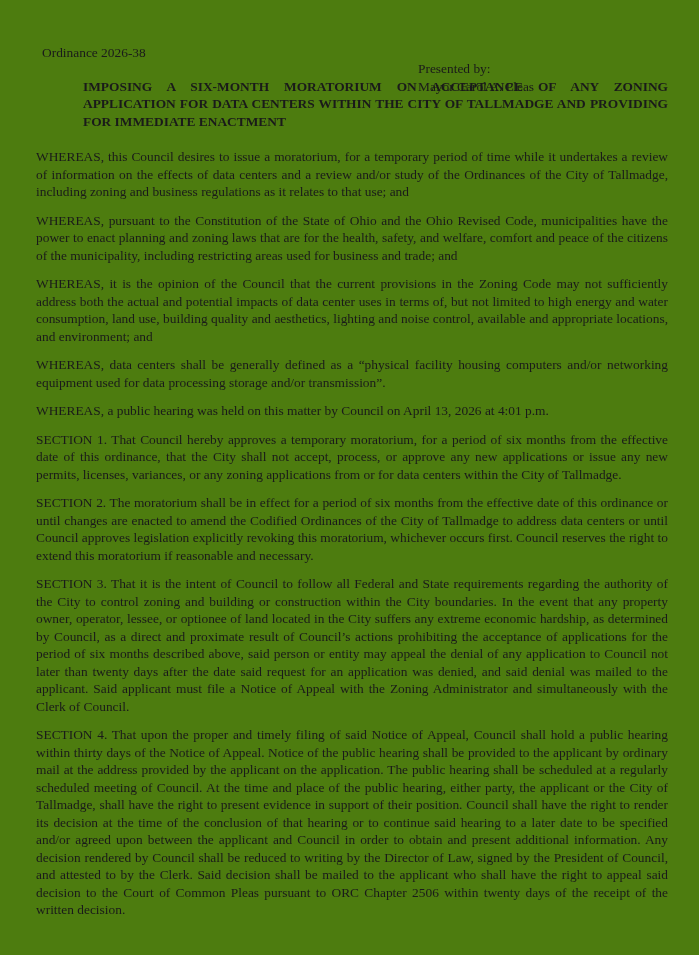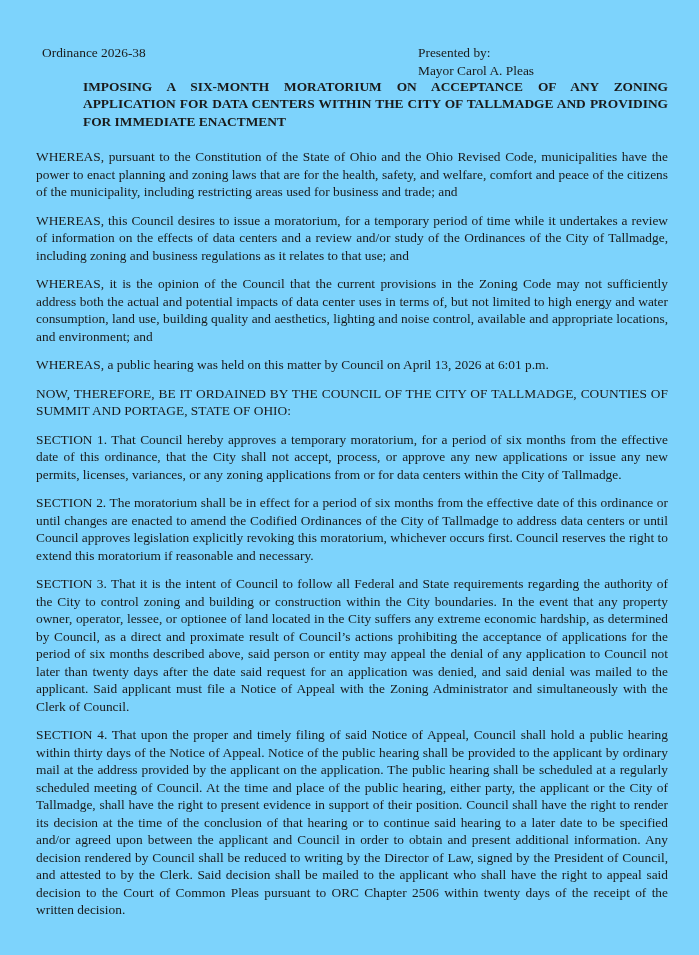--- a/index.html
+++ b/index.html
@@ -4,42 +4,42 @@
 <style>
   html, body {
     margin: 0;
     padding: 0;
     background: #ffffff;
   }
   .page {
     position: relative;
     width: 699px;
     height: 955px;
-    background: #7dd3fc;
+    background: #4d7c0f;
     color: #1a1a1a;
     font-family: "Liberation Serif", "DejaVu Serif", serif;
     font-size: 13.4px;
     line-height: 17.5px;
     box-sizing: border-box;
     padding: 44px 31px 20px 36px;
     overflow: hidden;
   }
   .doc-header {
     display: flex;
     justify-content: space-between;
     margin-left: 6px;
     margin-bottom: 15px;
   }
   .header-left {
     white-space: nowrap;
   }
   .header-right {
     position: absolute;
     left: 418px;
-    top: 44px;
+    top: 60px;
     font-family: Liberation Serif, serif;
   }
   .header-right div {
     line-height: 17.5px;
   }
   .doc-title {
     margin: 16px 0 18px 47px;
     text-align: justify;
     font-weight: bold;
   }
@@ -64,23 +64,23 @@
   <div class="doc-header">
     <div class="header-left">Ordinance 2026-38</div>
     <div class="header-right">
       <div>Presented by:</div>
       <div>Mayor Carol A. Pleas</div>
     </div>
   </div>
 
   <div class="doc-title">IMPOSING A SIX-MONTH MORATORIUM ON ACCEPTANCE OF ANY ZONING APPLICATION FOR DATA CENTERS WITHIN THE CITY OF TALLMADGE AND PROVIDING FOR IMMEDIATE ENACTMENT</div>
 
+  <p class="body-para">WHEREAS, this Council desires to issue a moratorium, for a temporary period of time while it undertakes a review of information on the effects of data centers and a review and/or study of the Ordinances of the City of Tallmadge, including zoning and business regulations as it relates to that use; and</p>
   <p class="body-para">WHEREAS, pursuant to the Constitution of the State of Ohio and the Ohio Revised Code, municipalities have the power to enact planning and zoning laws that are for the health, safety, and welfare, comfort and peace of the citizens of the municipality, including restricting areas used for business and trade; and</p>
-  <p class="body-para">WHEREAS, this Council desires to issue a moratorium, for a temporary period of time while it undertakes a review of information on the effects of data centers and a review and/or study of the Ordinances of the City of Tallmadge, including zoning and business regulations as it relates to that use; and</p>
   <p class="body-para">WHEREAS, it is the opinion of the Council that the current provisions in the Zoning Code may not sufficiently address both the actual and potential impacts of data center uses in terms of, but not limited to high energy and water consumption, land use, building quality and aesthetics, lighting and noise control, available and appropriate locations, and environment; and</p>
-  <p class="body-para">WHEREAS, a public hearing was held on this matter by Council on April 13, 2026 at 6:01 p.m.</p>
-  <p class="body-para">NOW, THEREFORE, BE IT ORDAINED BY THE COUNCIL OF THE CITY OF TALLMADGE, COUNTIES OF SUMMIT AND PORTAGE, STATE OF OHIO:</p>
+  <p class="body-para">WHEREAS, data centers shall be generally defined as a “physical facility housing computers and/or networking equipment used for data processing storage and/or transmission”.</p>
+  <p class="body-para">WHEREAS, a public hearing was held on this matter by Council on April 13, 2026 at 4:01 p.m.</p>
   <p class="body-para">SECTION 1. That Council hereby approves a temporary moratorium, for a period of six months from the effective date of this ordinance, that the City shall not accept, process, or approve any new applications or issue any new permits, licenses, variances, or any zoning applications from or for data centers within the City of Tallmadge.</p>
   <p class="body-para">SECTION 2. The moratorium shall be in effect for a period of six months from the effective date of this ordinance or until changes are enacted to amend the Codified Ordinances of the City of Tallmadge to address data centers or until Council approves legislation explicitly revoking this moratorium, whichever occurs first. Council reserves the right to extend this moratorium if reasonable and necessary.</p>
   <p class="body-para">SECTION 3. That it is the intent of Council to follow all Federal and State requirements regarding the authority of the City to control zoning and building or construction within the City boundaries.  In the event that any property owner, operator, lessee, or optionee of land located in the City suffers any extreme economic hardship, as determined by Council, as a direct and proximate result of Council’s actions prohibiting the acceptance of applications for the period of six months described above, said person or entity may appeal the denial of any application to Council not later than twenty days after the date said request for an application was denied, and said denial was mailed to the applicant.  Said applicant must file a Notice of Appeal with the Zoning Administrator and simultaneously with the Clerk of Council.</p>
   <p class="body-para">SECTION 4. That upon the proper and timely filing of said Notice of Appeal, Council shall hold a public hearing within thirty days of the Notice of Appeal.  Notice of the public hearing shall be provided to the applicant by ordinary mail at the address provided by the applicant on the application.  The public hearing shall be scheduled at a regularly scheduled meeting of Council.  At the time and place of the public hearing, either party, the applicant or the City of Tallmadge, shall have the right to present evidence in support of their position.  Council shall have the right to render its decision at the time of the conclusion of that hearing or to continue said hearing to a later date to be specified and/or agreed upon between the applicant and Council in order to obtain and present additional information.  Any decision rendered by Council shall be reduced to writing by the Director of Law, signed by the President of Council, and attested to by the Clerk.  Said decision shall be mailed to the applicant who shall have the right to appeal said decision to the Court of Common Pleas pursuant to ORC Chapter 2506 within twenty days of the receipt of the written decision.</p>
 
 </div>
 
 </body></html>

